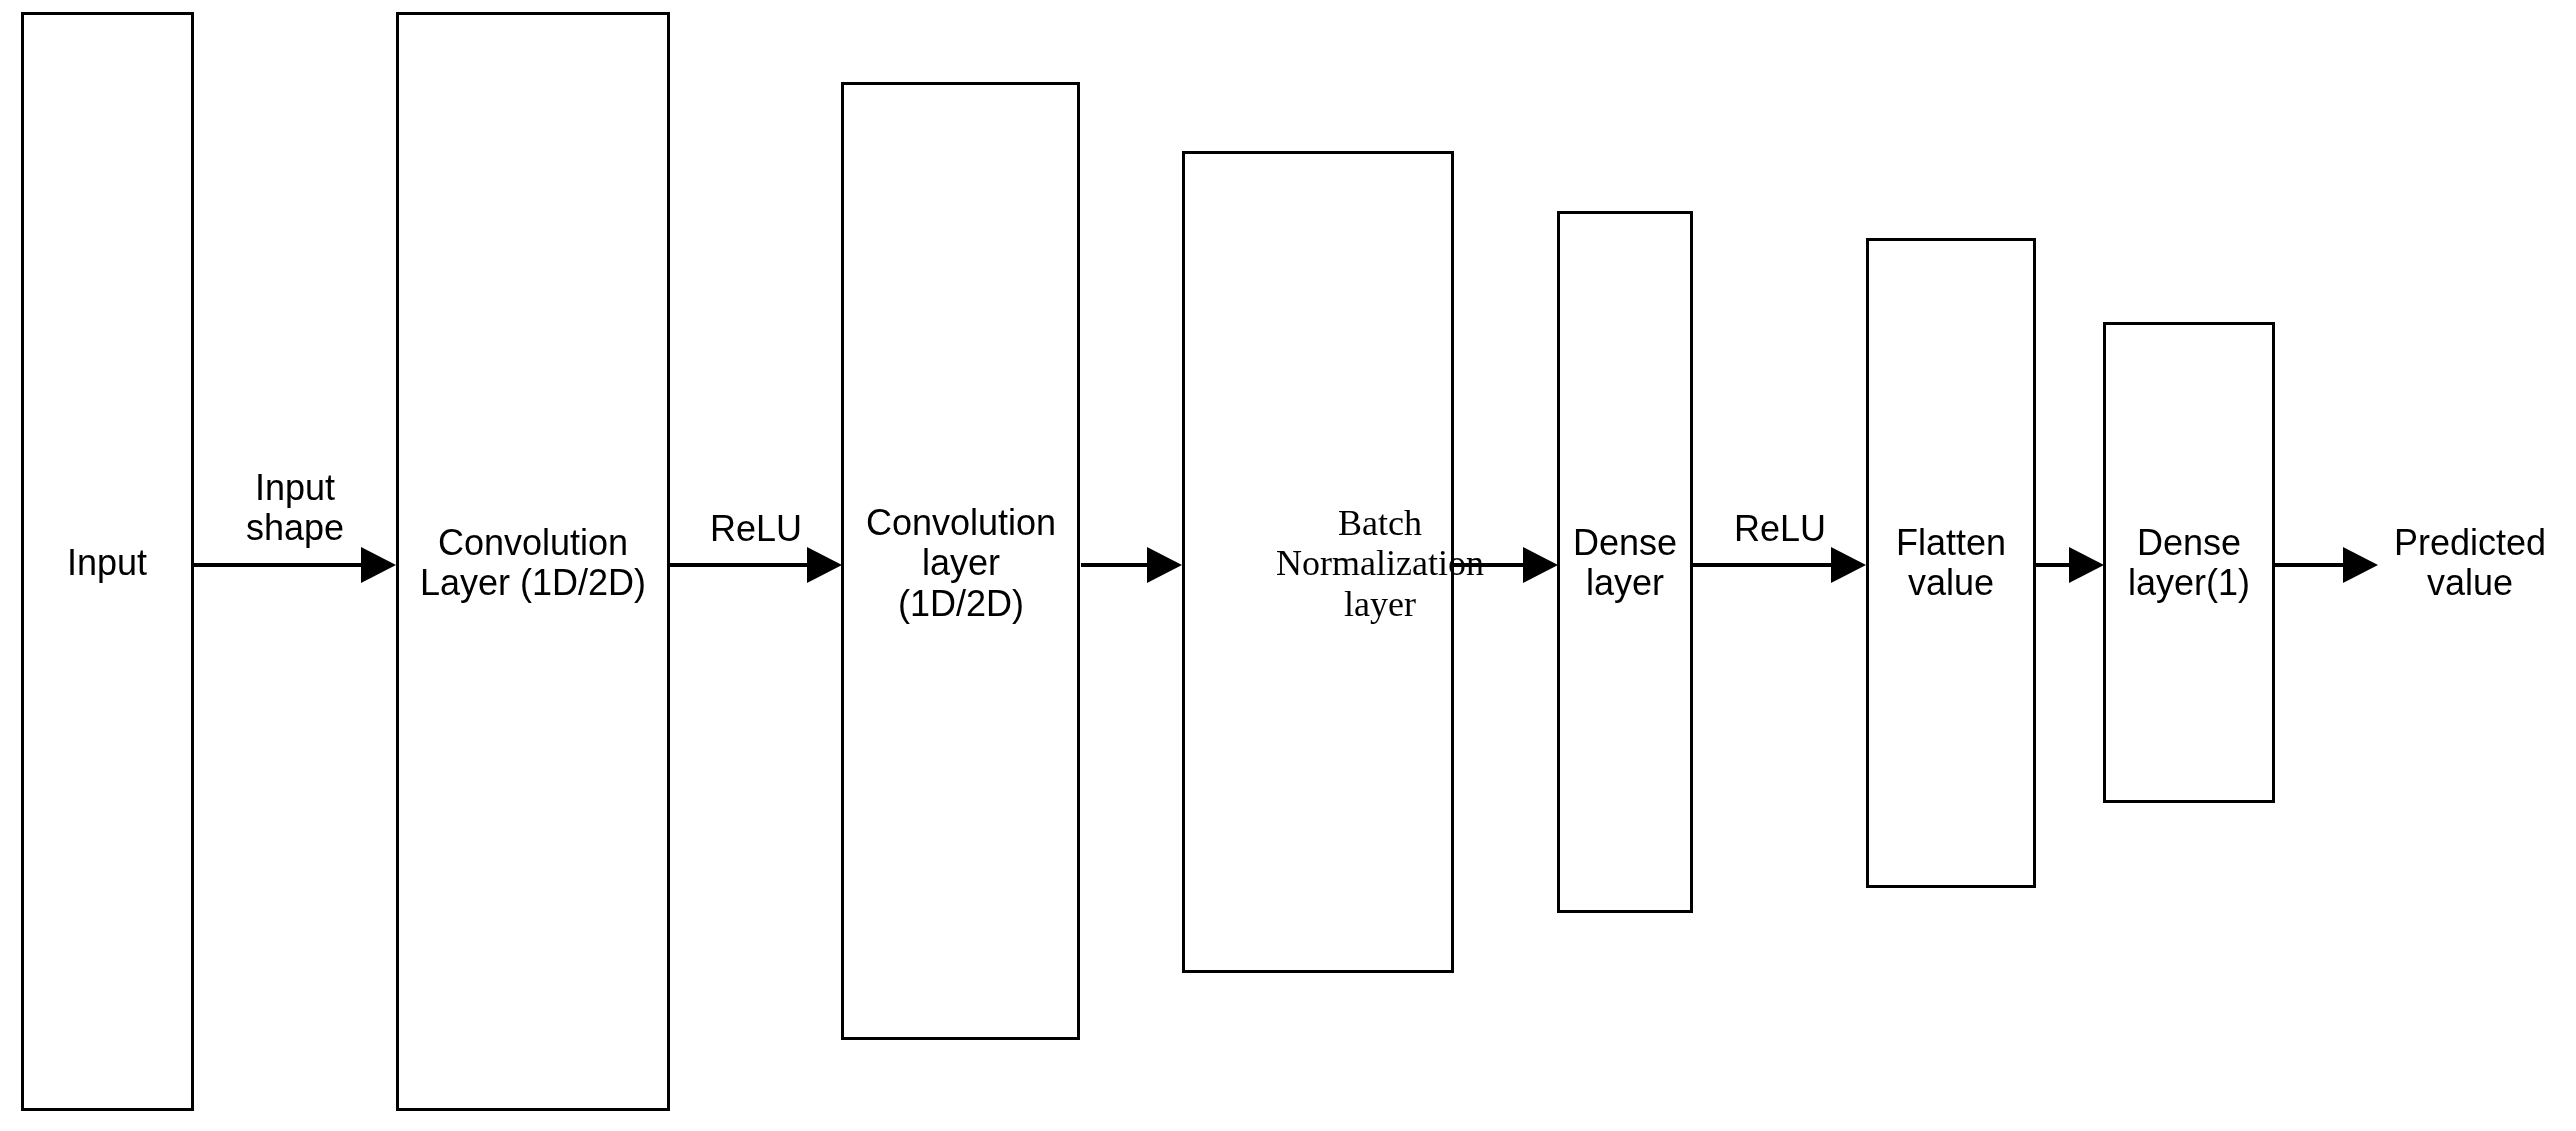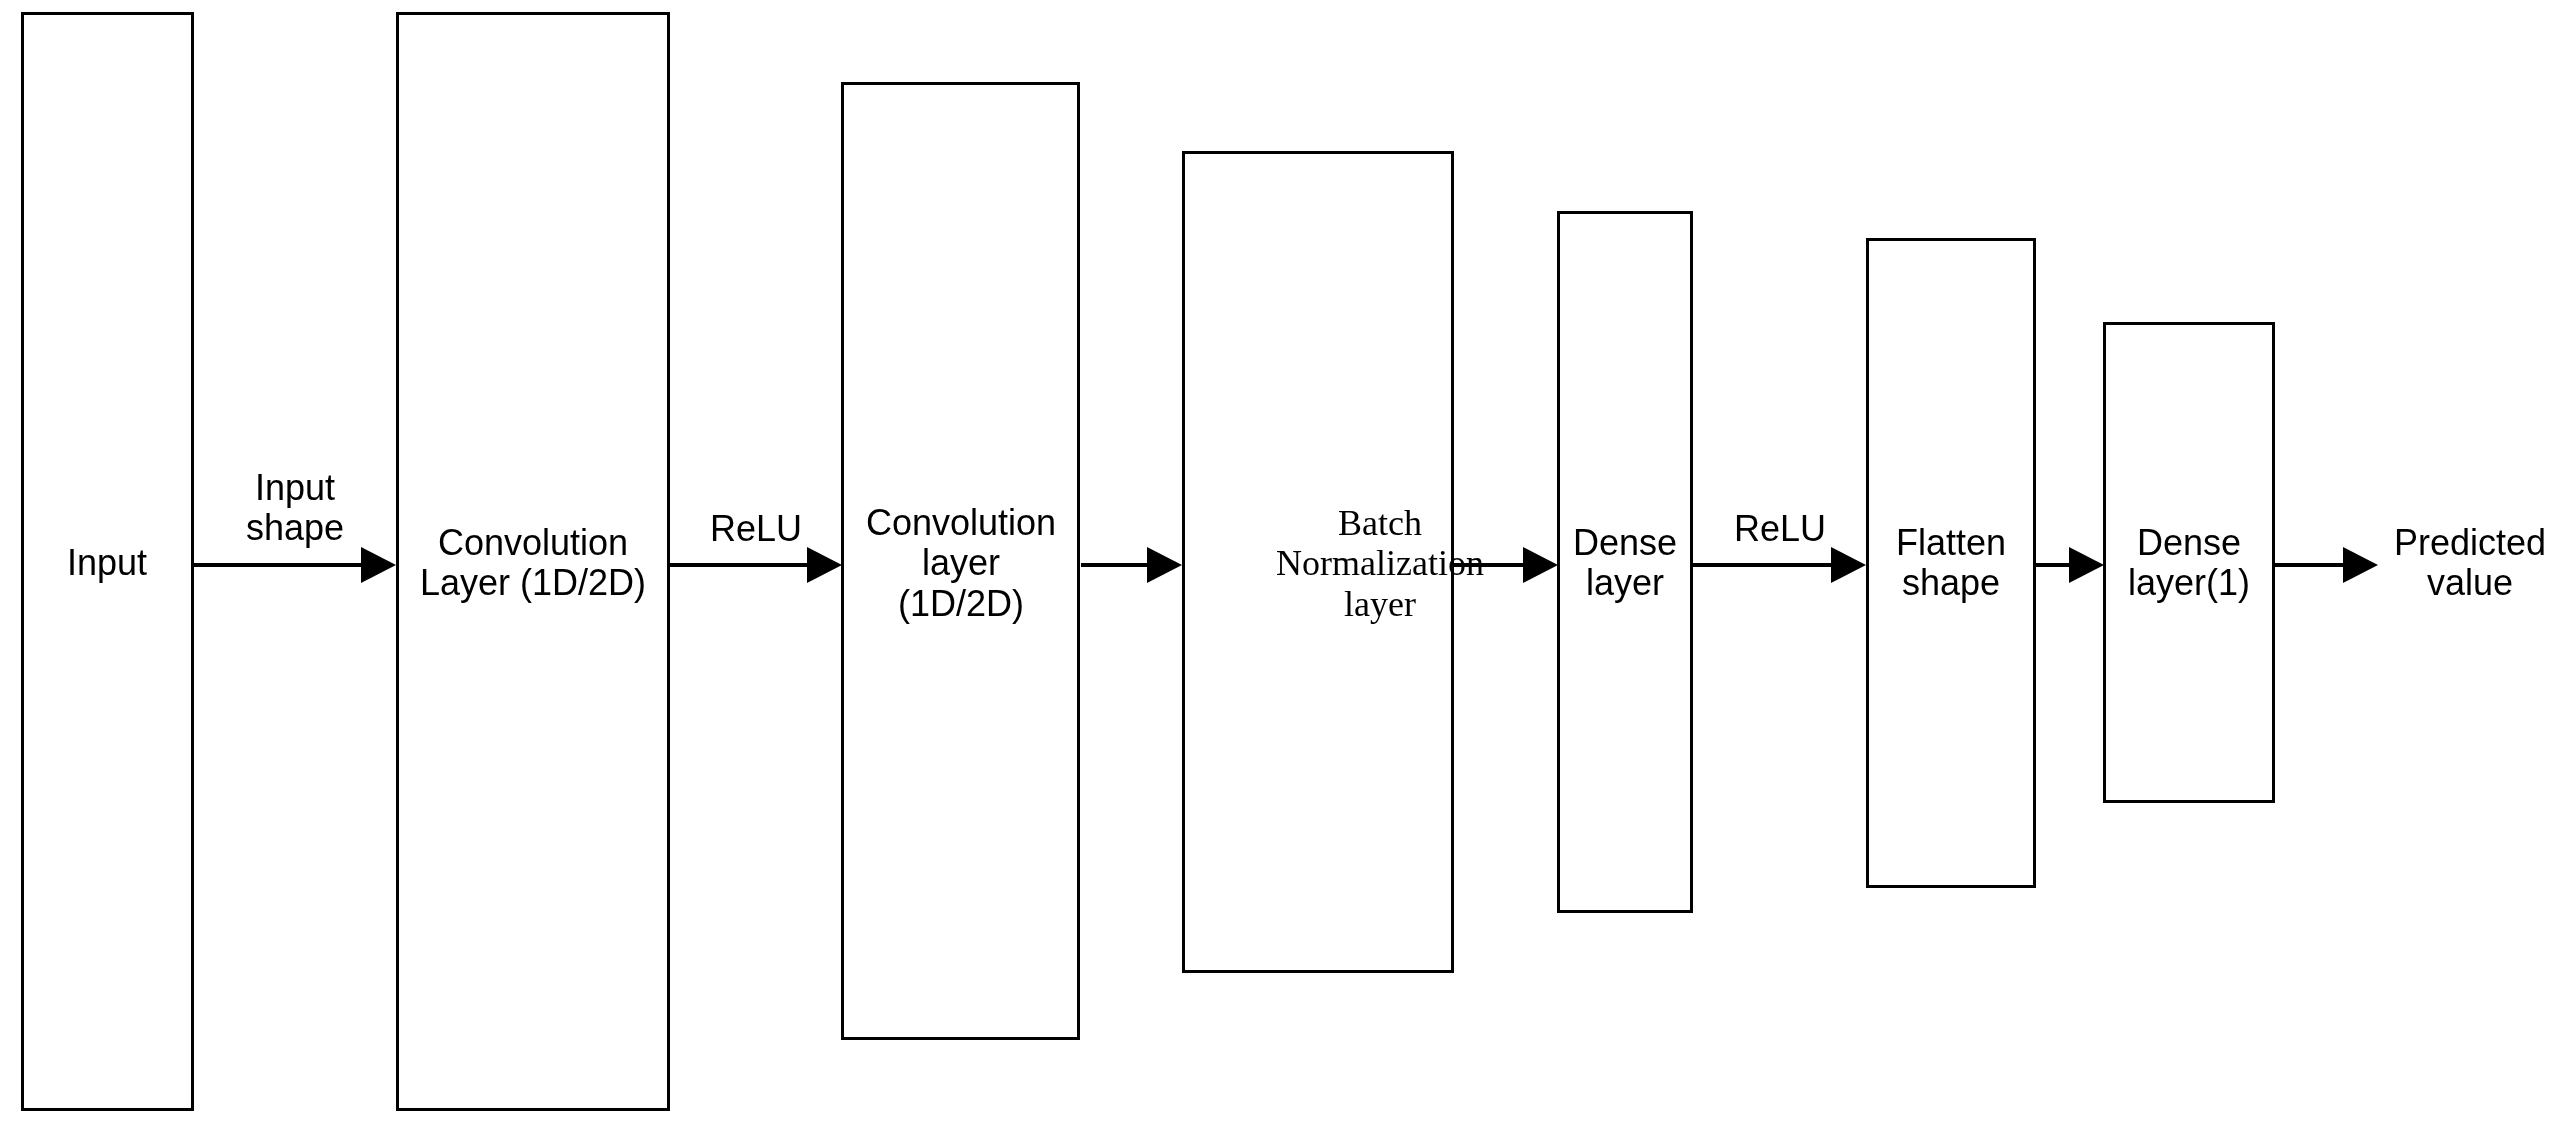--- a/index.html
+++ b/index.html
@@ -73,21 +73,21 @@
 (1D/2D)</div>
     <div class="layer-box" style="left: 1182px; top: 151px; width: 272px; height: 822px;"></div>
     <div class="layer-label" style="left: 1380px; top: 563px; width: 371px; font-family: Liberation Serif, serif;">Batch
 Normalization
 layer</div>
     <div class="layer-box" style="left: 1557px; top: 211px; width: 136px; height: 702px;"></div>
     <div class="layer-label" style="left: 1625px; top: 563px; width: 235px;">Dense
 layer</div>
     <div class="layer-box" style="left: 1866px; top: 238px; width: 170px; height: 650px;"></div>
     <div class="layer-label" style="left: 1951px; top: 563px; width: 269px;">Flatten
-shape</div>
+value</div>
     <div class="layer-box" style="left: 2103px; top: 322px; width: 172px; height: 481px;"></div>
     <div class="layer-label" style="left: 2189px; top: 563px; width: 271px;">Dense
 layer(1)</div>
     <div class="arrow" style="left: 194px; top: 563px; width: 172px;"></div>
     <div class="arrow-head" style="left: 361px; top: 565px;"></div>
     <div class="edge-label" style="left: 295px; top: 549px; width: 346px;">Input
 shape</div>
     <div class="arrow" style="left: 670px; top: 563px; width: 142px;"></div>
     <div class="arrow-head" style="left: 807px; top: 565px;"></div>
     <div class="edge-label" style="left: 756px; top: 549px; width: 346px;">ReLU</div>

